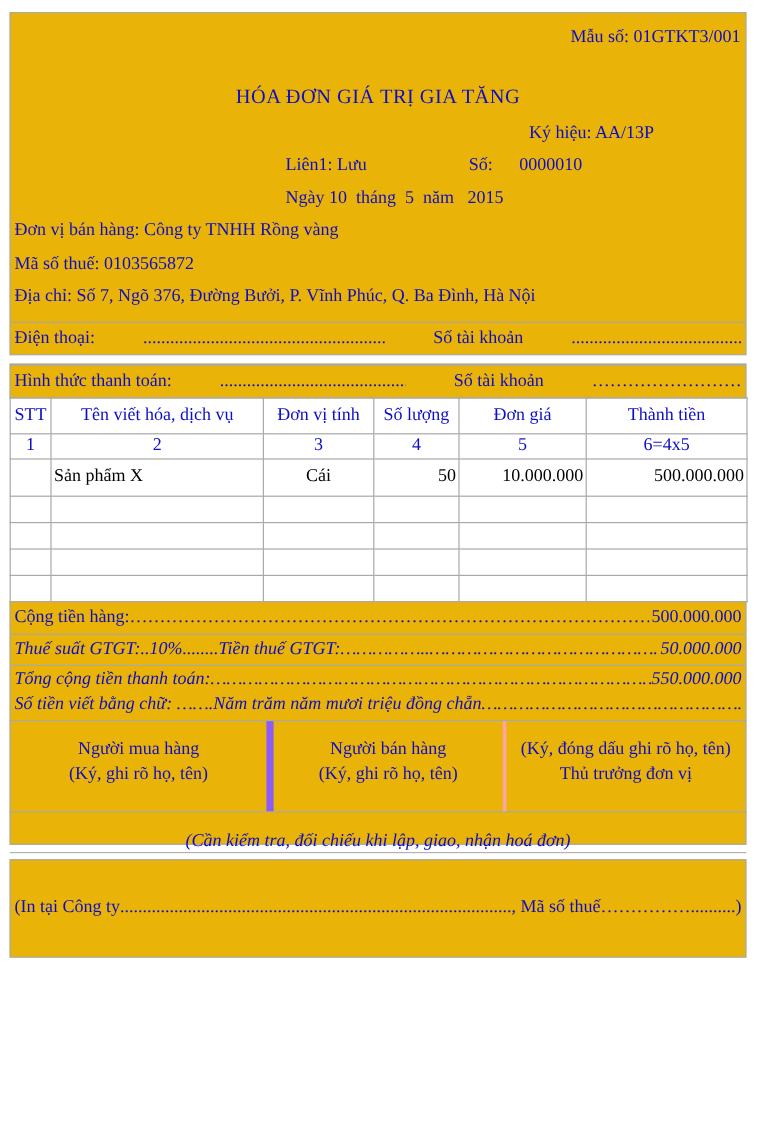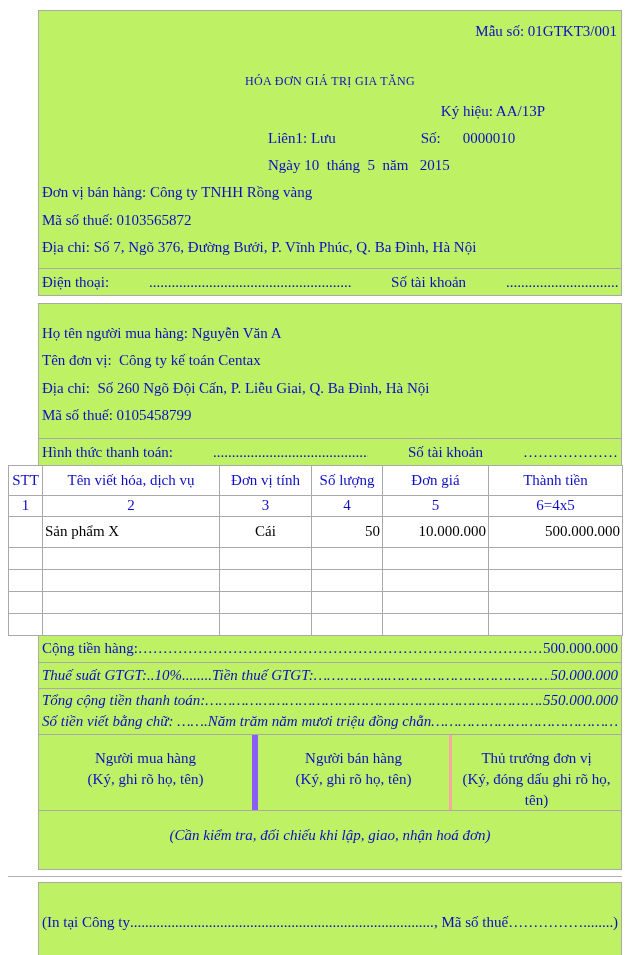--- a/index.html
+++ b/index.html
@@ -5,25 +5,25 @@
   * { box-sizing: border-box; margin: 0; padding: 0; }
   html, body { background: #ffffff; }
   body {
     width: 631px; height: 955px;
     font-family: "Liberation Serif", "DejaVu Serif", serif;
     font-size: 15px;
     color: #0d0dc6;
     overflow: hidden;
   }
   .page { padding: 10px 9px 0 8px; }
-  .box { border: 1px solid #a9a9a9; background: #bef264; margin-left: 30px; }
+  .box { border: 1px solid #a9a9a9; background: #eab308; }
 
   
   .form-no { text-align: right; padding: 10px 4px 0 0; line-height: 20px; white-space: pre; }
-  .title { text-align: center; margin-top: 28px; font-size: 12px; line-height: 24px; letter-spacing: .4px; white-space: pre; }
+  .title { text-align: center; margin-top: 28px; font-size: 17px; line-height: 24px; letter-spacing: .4px; white-space: pre; }
   .kyhieu { text-align: right; padding-right: 76px; line-height: 28px; margin-top: 4px; white-space: pre; }
   .lien-row { line-height: 27px; padding-left: 229px; display: flex; white-space: pre; }
   .lien-row .num-label { margin-left: 85px; }
   .lien-row .num-value { margin-left: 22px; }
   .date-row { line-height: 27px; padding-left: 229px; white-space: pre; }
   .ln { line-height: 27.5px; padding-left: 3px; white-space: pre; }
   .seller-block { padding-bottom: 6px; }
   .buyer-block { padding-top: 16px; padding-bottom: 8px; }
 
   .dotrow {
@@ -58,21 +58,21 @@
   .trow-double { padding: 1px 3px 2px 3px; }
   .trow-double .sub { display: flex; align-items: center; height: 21px; white-space: nowrap; overflow: hidden; }
 
   
   .sig-row { display: flex; height: 77px; }
   .sig-cell { padding-top: 13px; text-align: center; line-height: 21px; }
   .sig-cell.c1 { flex: 0 0 219px; border-right: 6px solid #8b5cf6; }
   .sig-cell.c2 { flex: 0 0 194px; border-right: 3px solid #fca5a5; }
   .sig-cell.c3 { flex: 1 1 auto; }
 
-  .note-row { height: 60px; padding-top: 16px; text-align: center; font-style: italic; }
+  .note-row { height: 28px; padding-top: 16px; text-align: center; font-style: italic; }
 
   .divider { border-top: 1px solid #b3b3b3; margin-top: 6px; }
 
   .print-box { margin-top: 5px; height: 82px; display: flex; align-items: center; padding: 0 3px; white-space: nowrap; overflow: hidden; justify-content: space-between; }
 </style>
 </head>
 <body>
 
 <div class="page">
 
@@ -93,26 +93,20 @@
     </div>
     <div class="dotrow">
       <span>Điện thoại:</span>
       <span class="lead fixed1">....................................................................................</span>
       <span>Số tài khoản</span>
       <span class="lead grow">................................................................................................</span>
     </div>
   </div>
 
   <div class="box gap7">
-    <div class="buyer-block">
-      <div class="ln">Họ tên người mua hàng: Nguyễn Văn A</div>
-      <div class="ln">Tên đơn vị:  Công ty kế toán Centax</div>
-      <div class="ln">Địa chỉ:  Số 260 Ngõ Đội Cấn, P. Liễu Giai, Q. Ba Đình, Hà Nội</div>
-      <div class="ln">Mã số thuế: 0105458799</div>
-    </div>
     <div class="dotrow">
       <span>Hình thức thanh toán:</span>
       <span class="lead fixed2">..........................................................</span>
       <span>Số tài khoản</span>
       <span class="lead grow">……………………………………………………………</span>
     </div>
   </div>
 
   <table class="items stack">
     <colgroup>
@@ -210,22 +204,22 @@
   <div class="box stack sig-row">
     <div class="sig-cell c1">
       <div>Người mua hàng</div>
       <div>(Ký, ghi rõ họ, tên)</div>
     </div>
     <div class="sig-cell c2">
       <div>Người bán hàng</div>
       <div>(Ký, ghi rõ họ, tên)</div>
     </div>
     <div class="sig-cell c3">
+      <div>(Ký, đóng dấu ghi rõ họ, tên)</div>
       <div>Thủ trưởng đơn vị</div>
-      <div>(Ký, đóng dấu ghi rõ họ, tên)</div>
     </div>
   </div>
 
   <div class="box stack note-row">(Cần kiểm tra, đối chiếu khi lập, giao, nhận hoá đơn)</div>
 
   <div class="divider"></div>
 
   <div class="box print-box">
     <span>(In tại Công ty </span>
     <span class="lead" style="flex:2.9 1 0">..........................................................................................................</span>

